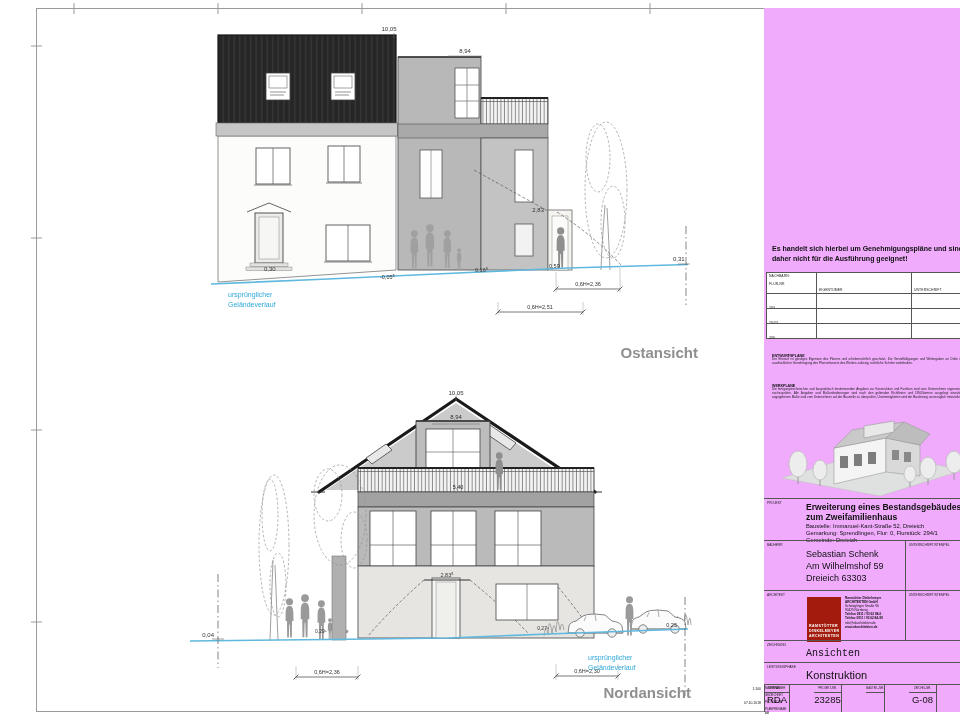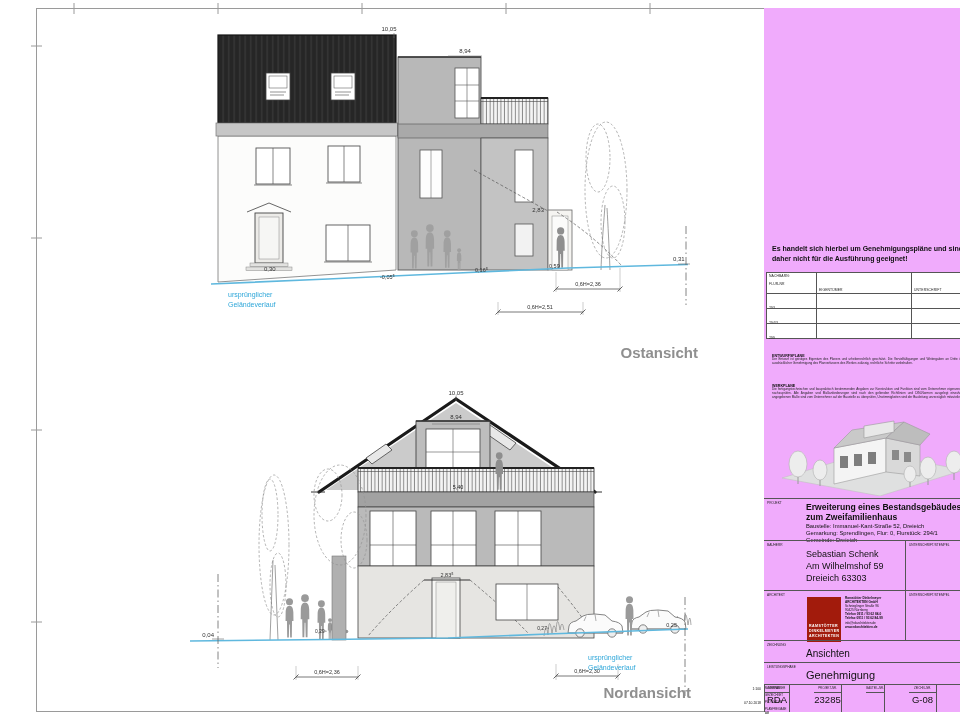--- a/index.html
+++ b/index.html
@@ -383,26 +383,26 @@
       <div>info@rdarchitekten.de</div>
       <div class="b">www.rdarchitekten.de</div>
     </div>
     <div class="cellR">
           <span class="seclbl">UNTERSCHRIFT/STEMPEL</span>
         </div>
   </div>
 
   <div class="sec" style="top:632px;height:22px;">
     <span class="seclbl">ZEICHNUNG</span>
-    <div class="abs zval" style="left:42px;top:7px;">Ansichten</div>
+    <div class="abs zval" style="left:42px;top:7px;font-family:Liberation Mono, monospace;">Ansichten</div>
   </div>
 
   <div class="sec" style="top:654px;height:22px;">
     <span class="seclbl">LEISTUNGSPHASE</span>
-    <div class="abs lval" style="left:42px;top:6px;">Genehmigung</div>
+    <div class="abs lval" style="left:42px;top:6px;">Konstruktion</div>
   </div>
 
   <div class="abs" style="left:0;top:676px;width:216px;height:28px;">
     <div class="meta">
       <div class="mleft">
         <div class="mrow">
               <span class="mlbl">MASSSTAB</span>
               <span class="mval">1:100</span>
             </div>
         <div class="mrow">

